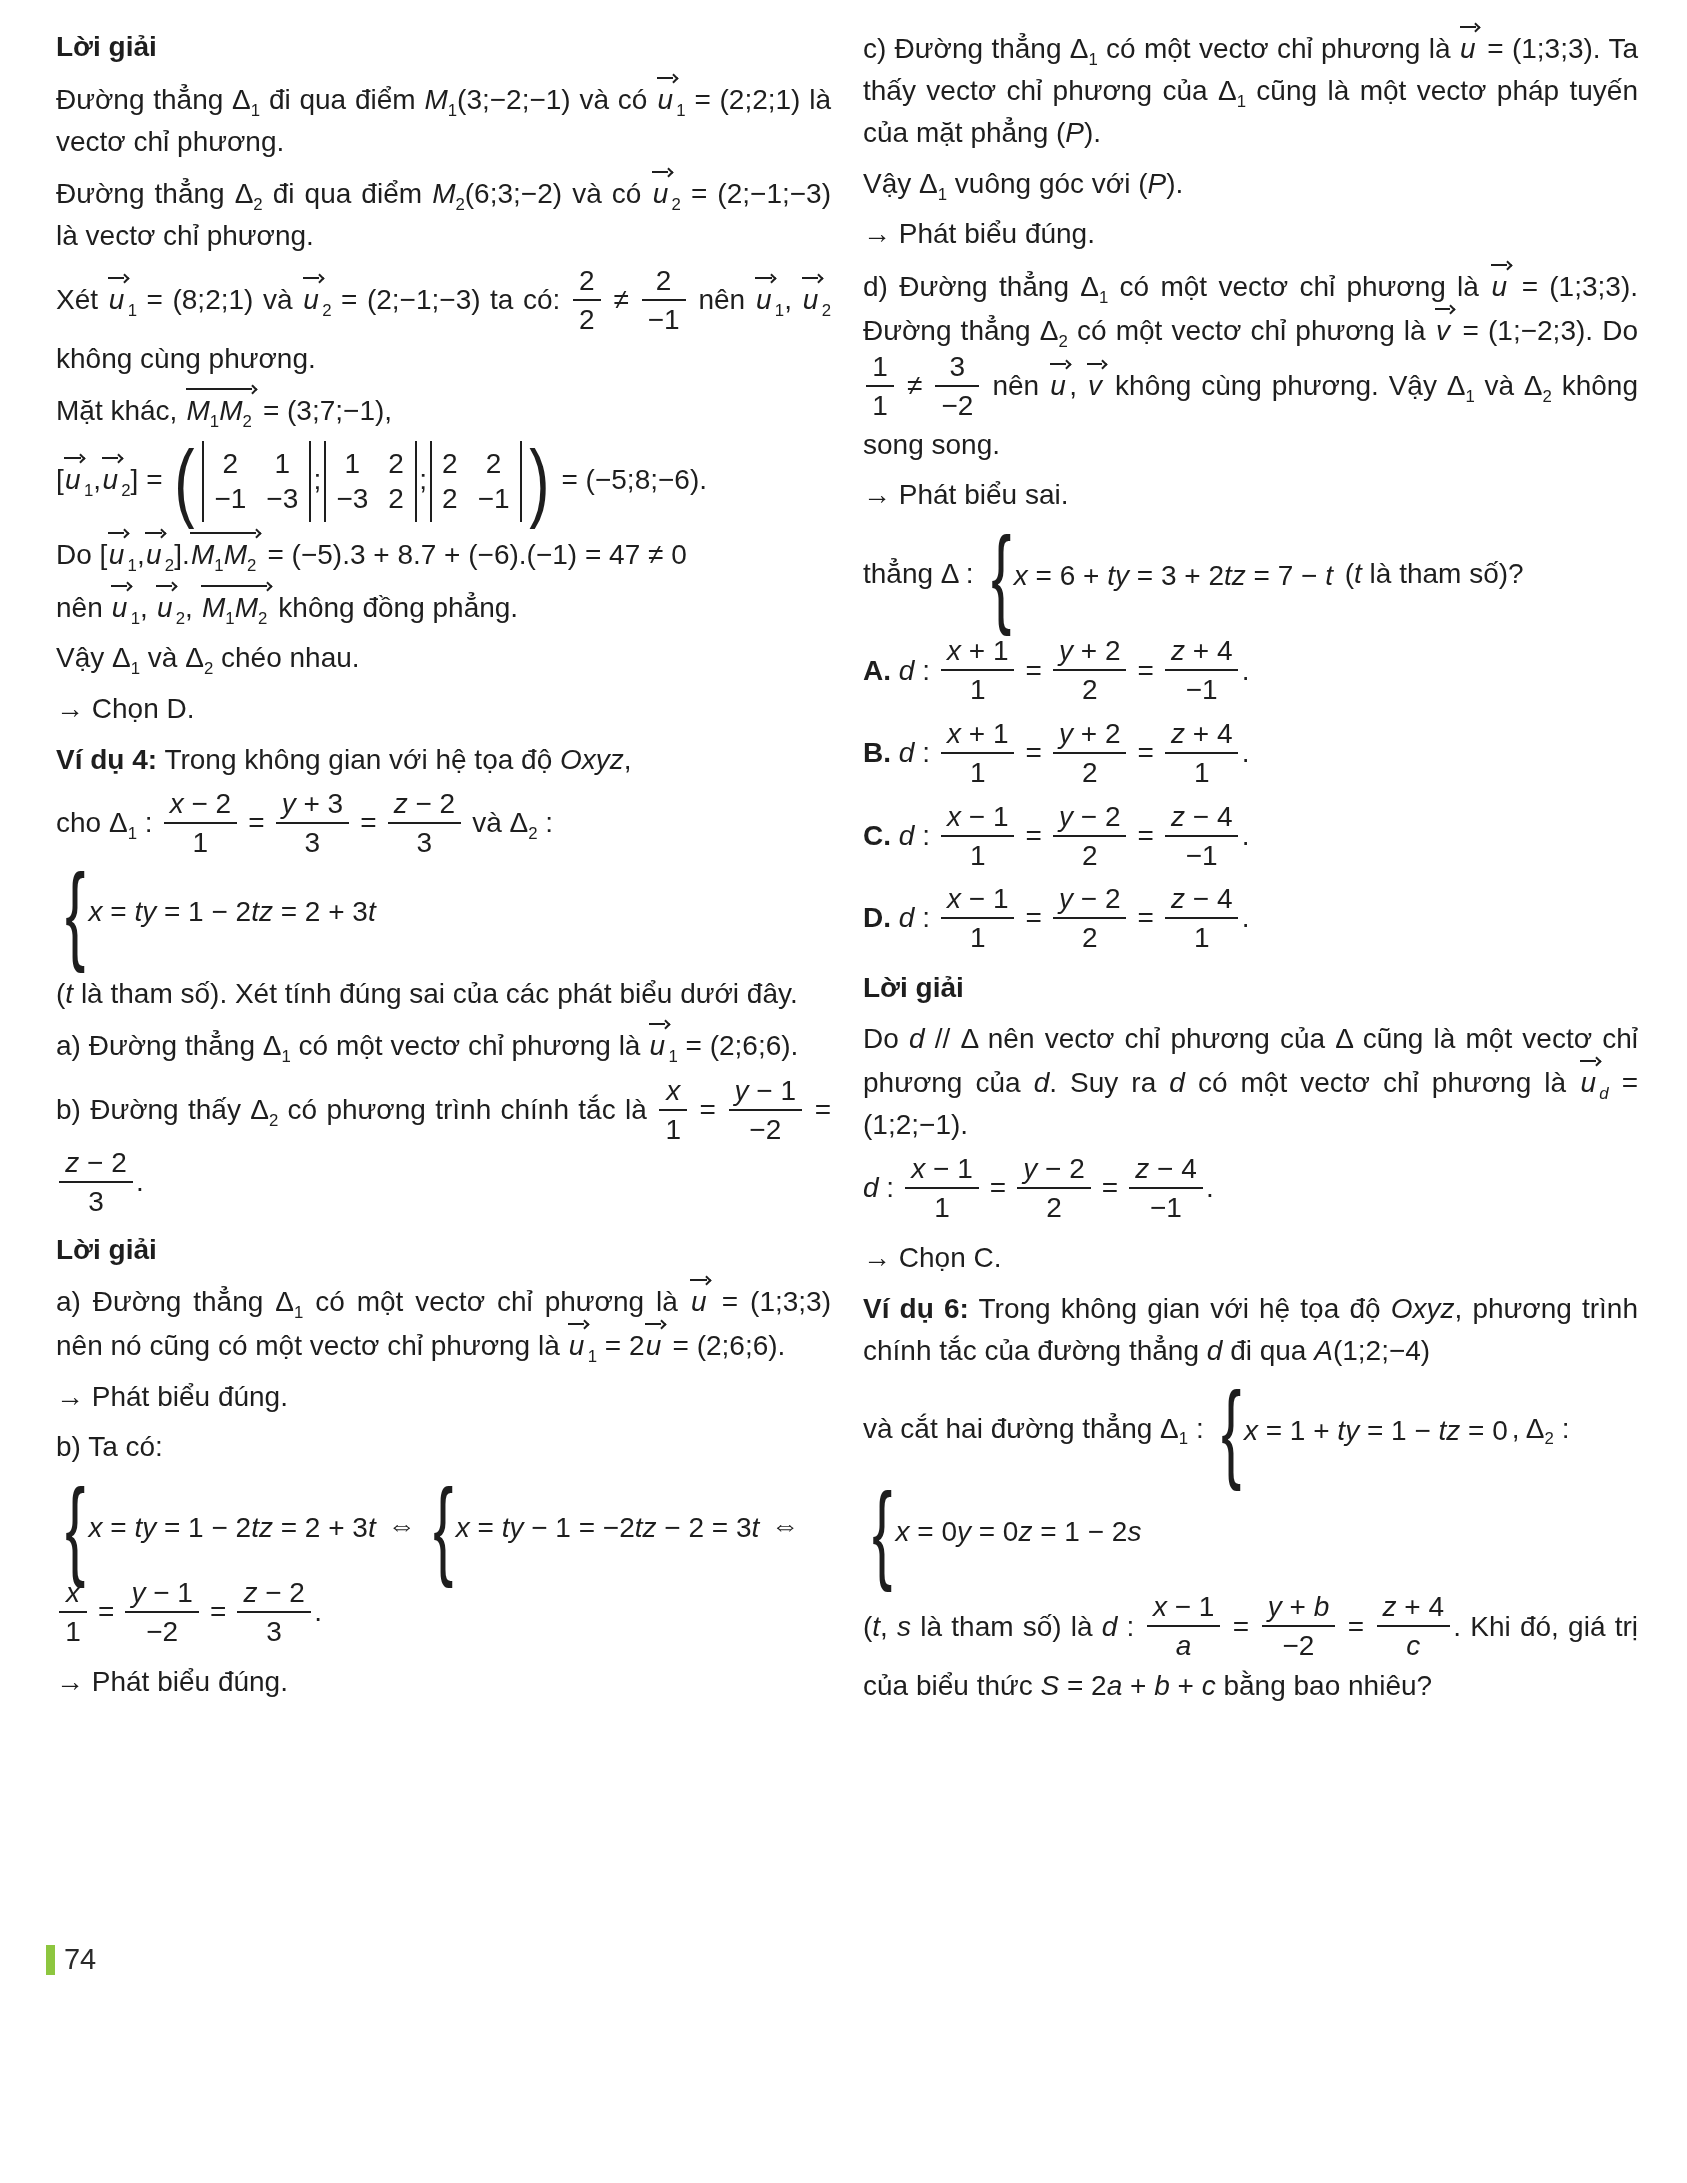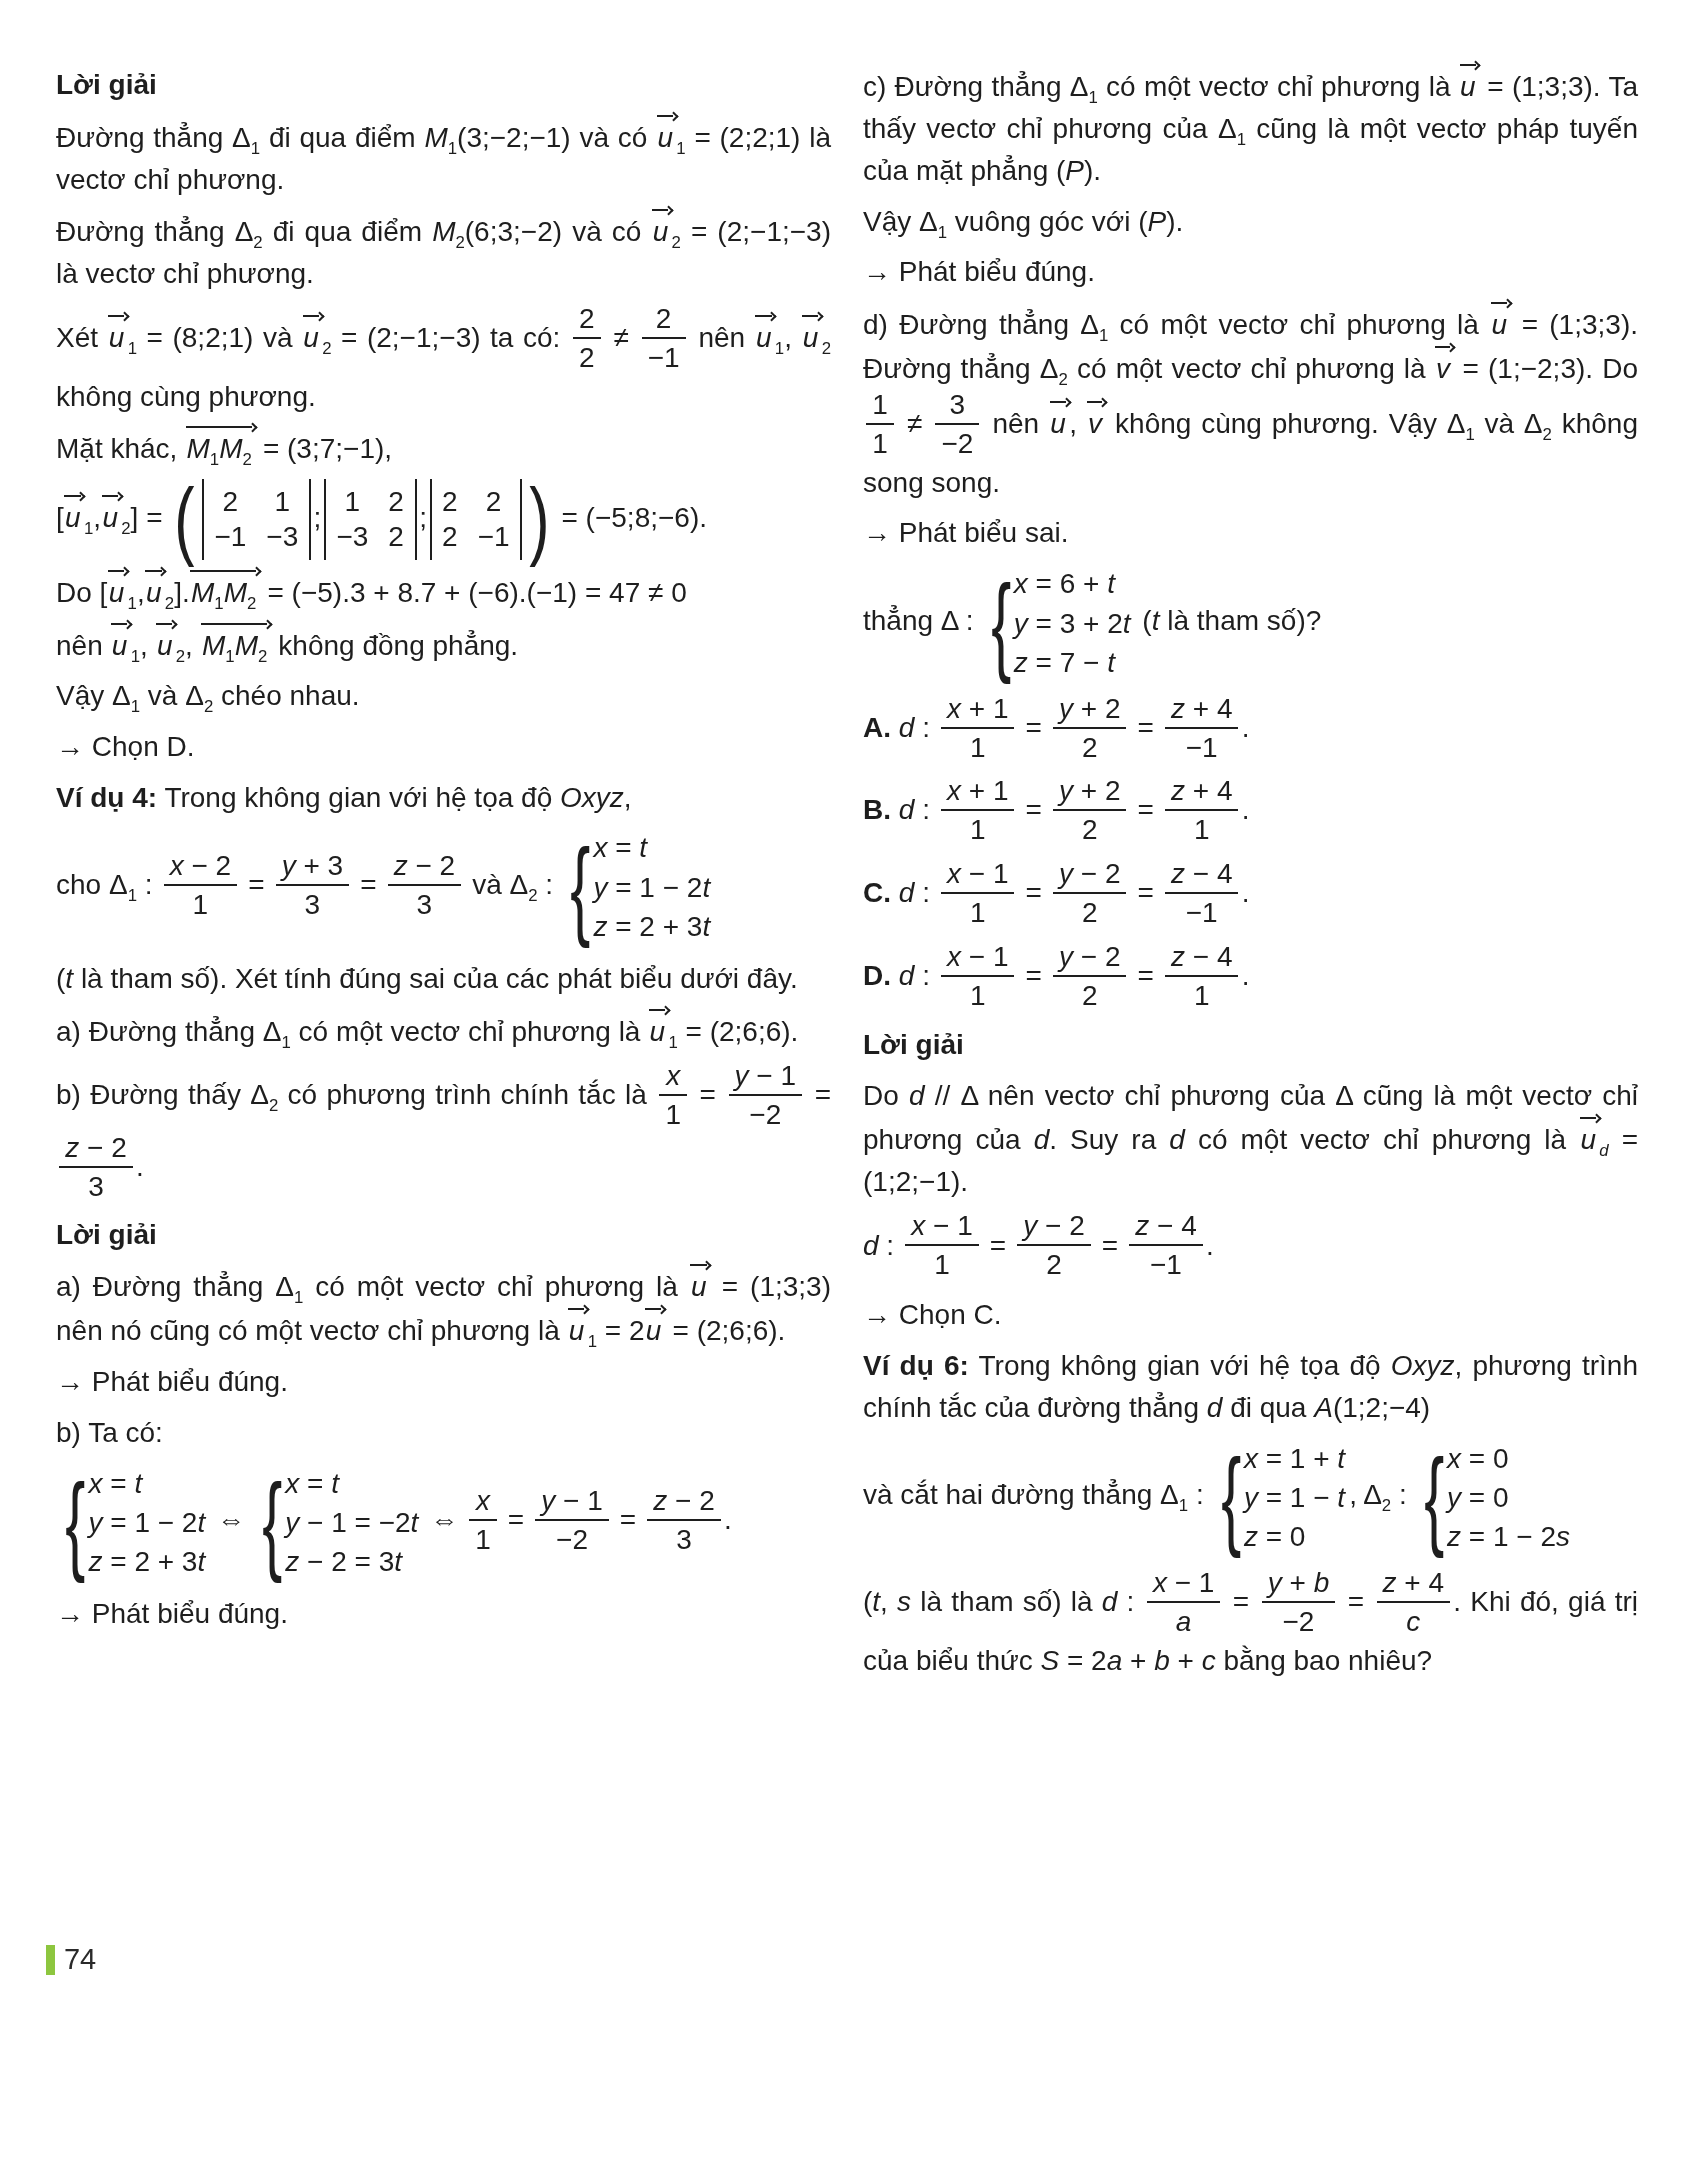--- a/index.html
+++ b/index.html
@@ -4,38 +4,38 @@
 <style>
   * { box-sizing: border-box; }
   html, body { margin: 0; padding: 0; }
   body {
     width: 1687px; height: 2183px;
     background: #ffffff;
     position: relative; overflow: hidden;
     font-family: "Liberation Sans", "DejaVu Sans", sans-serif;
     font-size: 28px; color: #1e1e1e;
   }
-  .columns { display: flex; gap: 32px; padding: 64px 49px 0 56px; align-items: flex-start; }
+  .columns { display: flex; gap: 32px; padding: 26px 49px 0 56px; align-items: flex-start; }
   .col { flex: 1 1 0; text-align: justify; }
   p { margin: 0 0 8.6px; line-height: 1.5; }
   p.eq { text-align: left; margin: 5.3px 0 10.6px; }
   p.heading { font-weight: 700; }
   .bold { font-weight: 700; }
   .mi { font-style: italic; }
   sub { font-size: 0.6em; line-height: 0; }
 
   .frac { display: inline-flex; flex-direction: column; vertical-align: middle; text-align: center;
           line-height: 1.18; margin: 0 3.3px; position: relative; top: -0.08em; }
   .frac .num { padding: 0 6px 2px; border-bottom: 2px solid #1e1e1e; }
   .frac .den { padding: 2px 6px 0; }
 
   .cases { display: inline-flex; align-items: center; vertical-align: middle; margin: 1.3px 4px 1.3px 1.3px; }
   .cases .brace { font-weight: 400; font-size: 3.9em; line-height: 0.9; transform: scaleX(0.55);
                   transform-origin: 50% 50%; margin-right: -5.3px; }
-  .cases .crows { display: inline-flex; flex-direction: column; align-items: flex-start;
+  .cases .crows { display: inline-flex; flex-direction: row; align-items: flex-start;
                   line-height: 1.4; text-align: center; }
 
   .det { display: inline-grid; grid-template-columns: auto auto; column-gap: 20px;
          padding: 5.3px 10.6px; border-left: 2px solid #1e1e1e; border-right: 2px solid #1e1e1e;
          vertical-align: middle; text-align: center; line-height: 1.25; margin: 0 2.6px; }
 
   .bigp { display: inline-block; font-size: 3.1em; font-weight: 300; line-height: 0.7;
           transform: scaleX(0.7); vertical-align: middle; }
 
   .vecw { white-space: nowrap; display: inline-block; }

